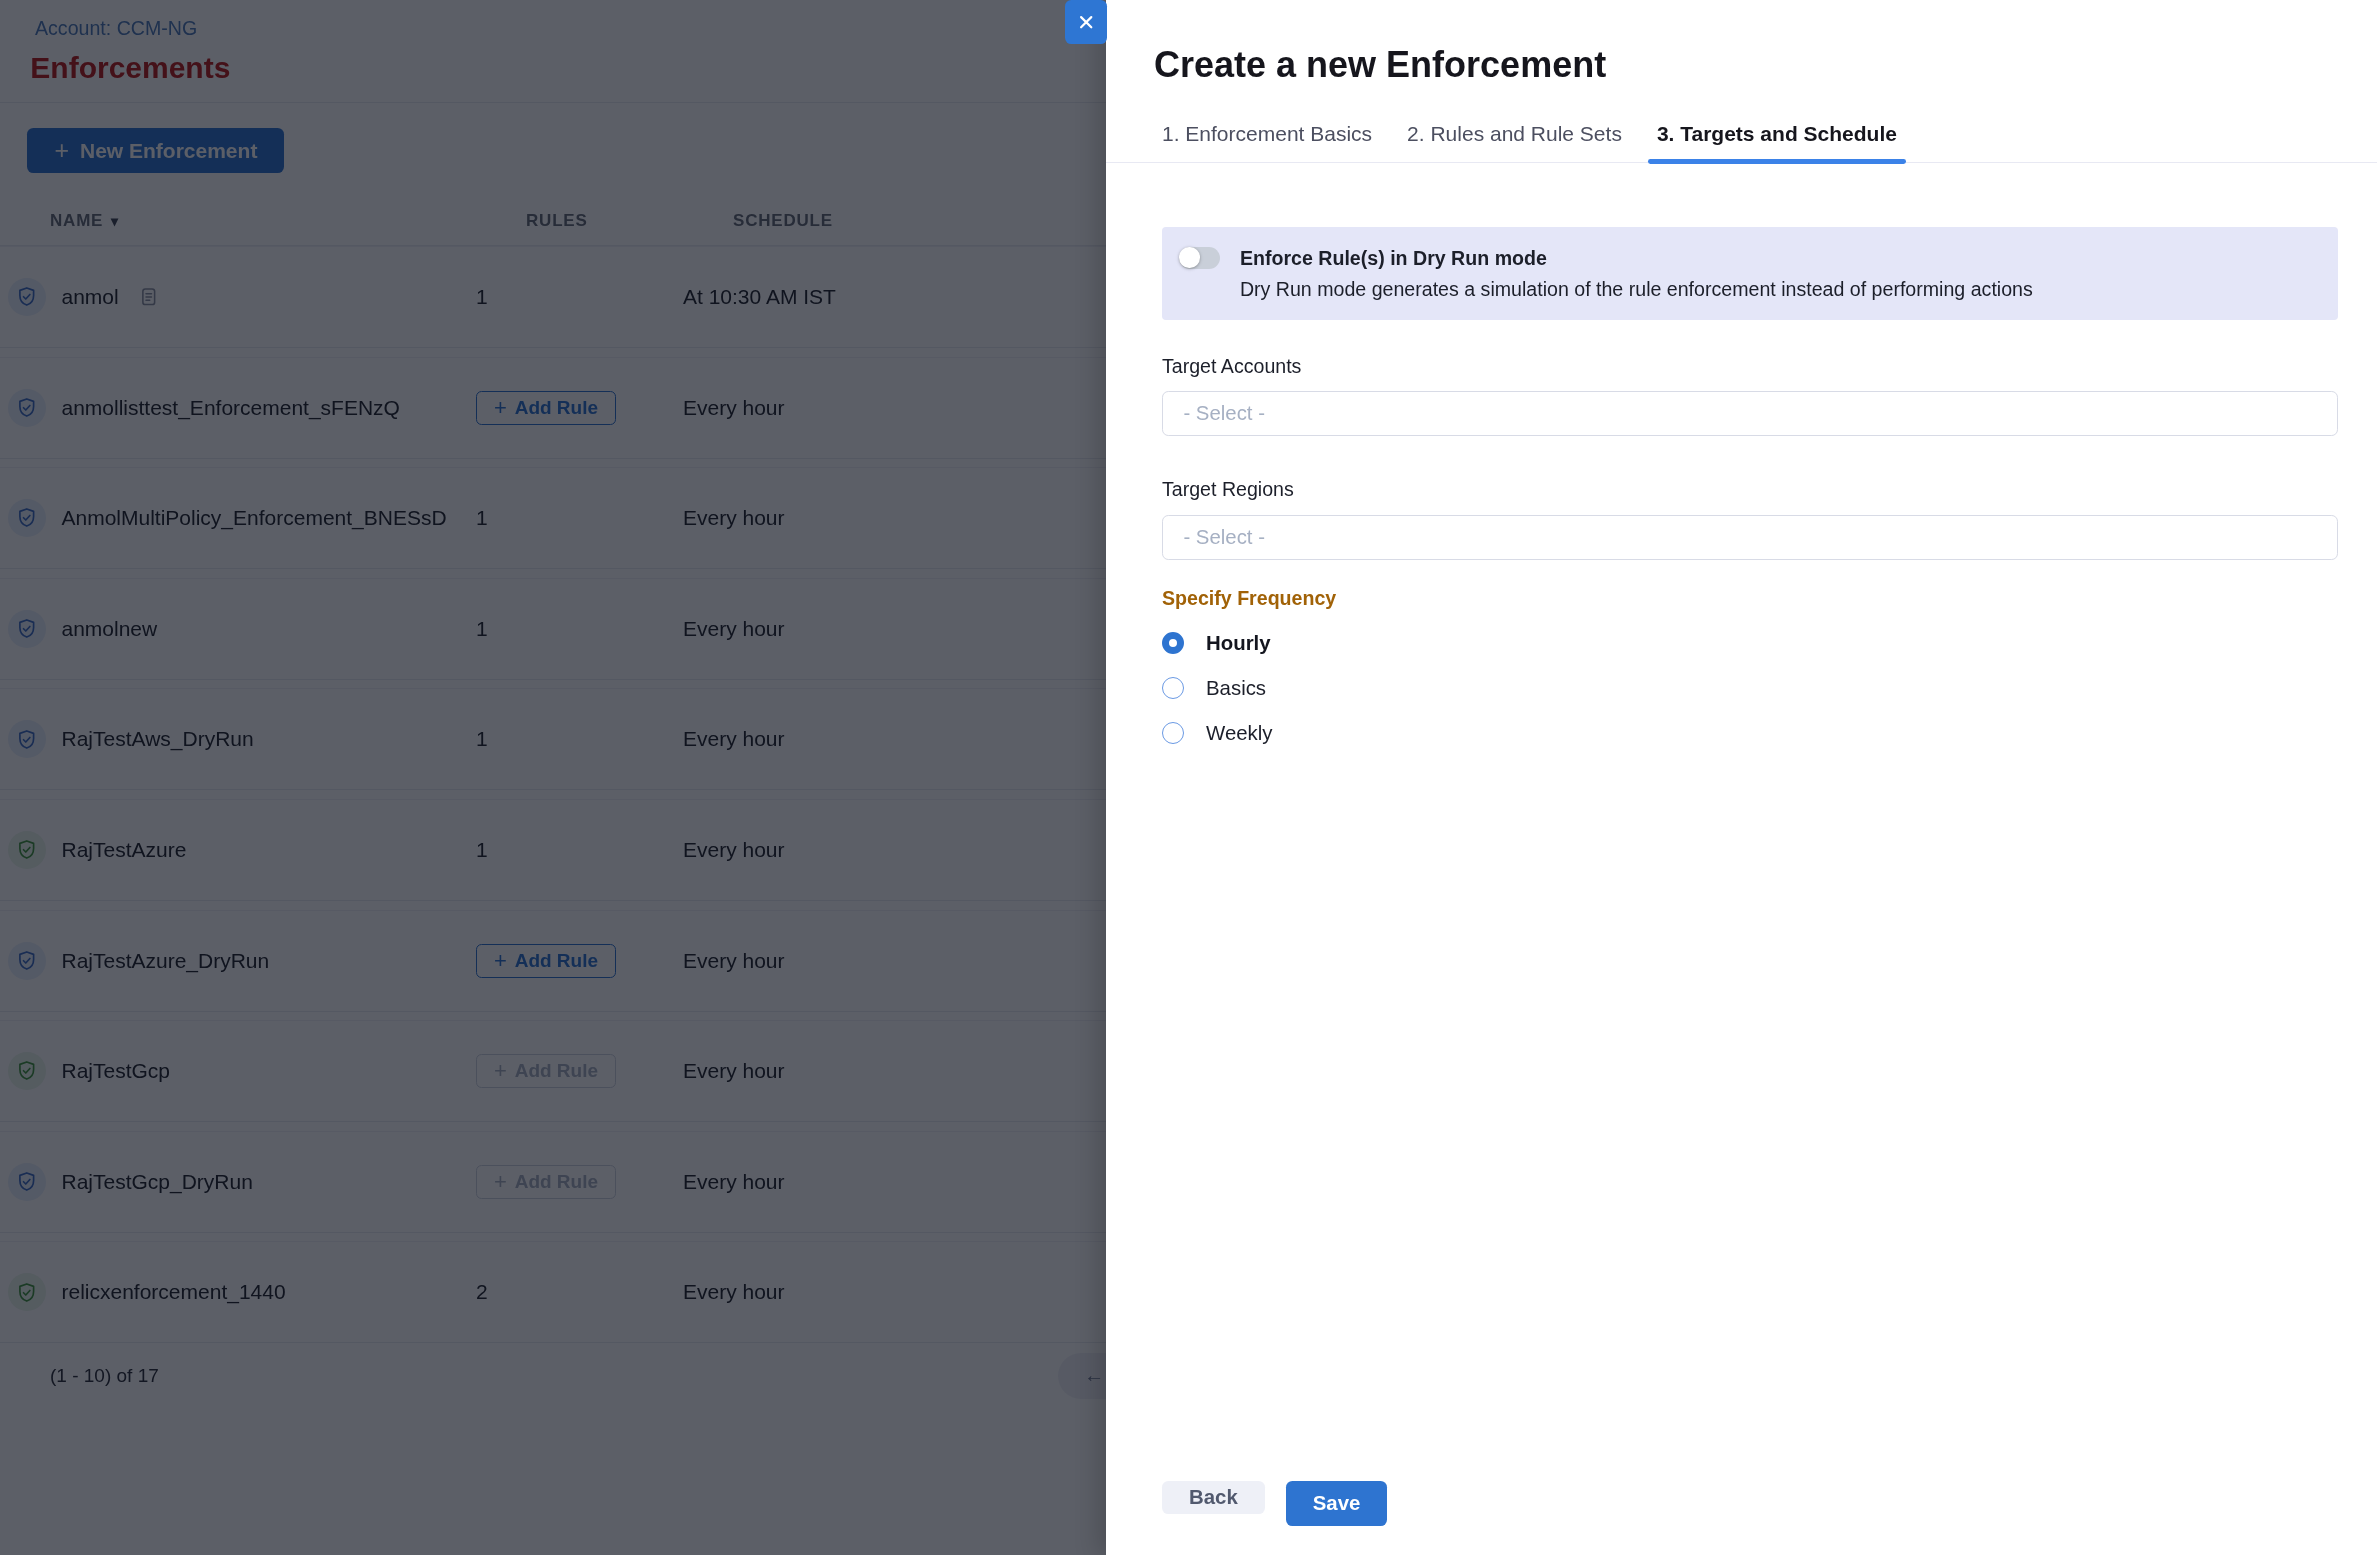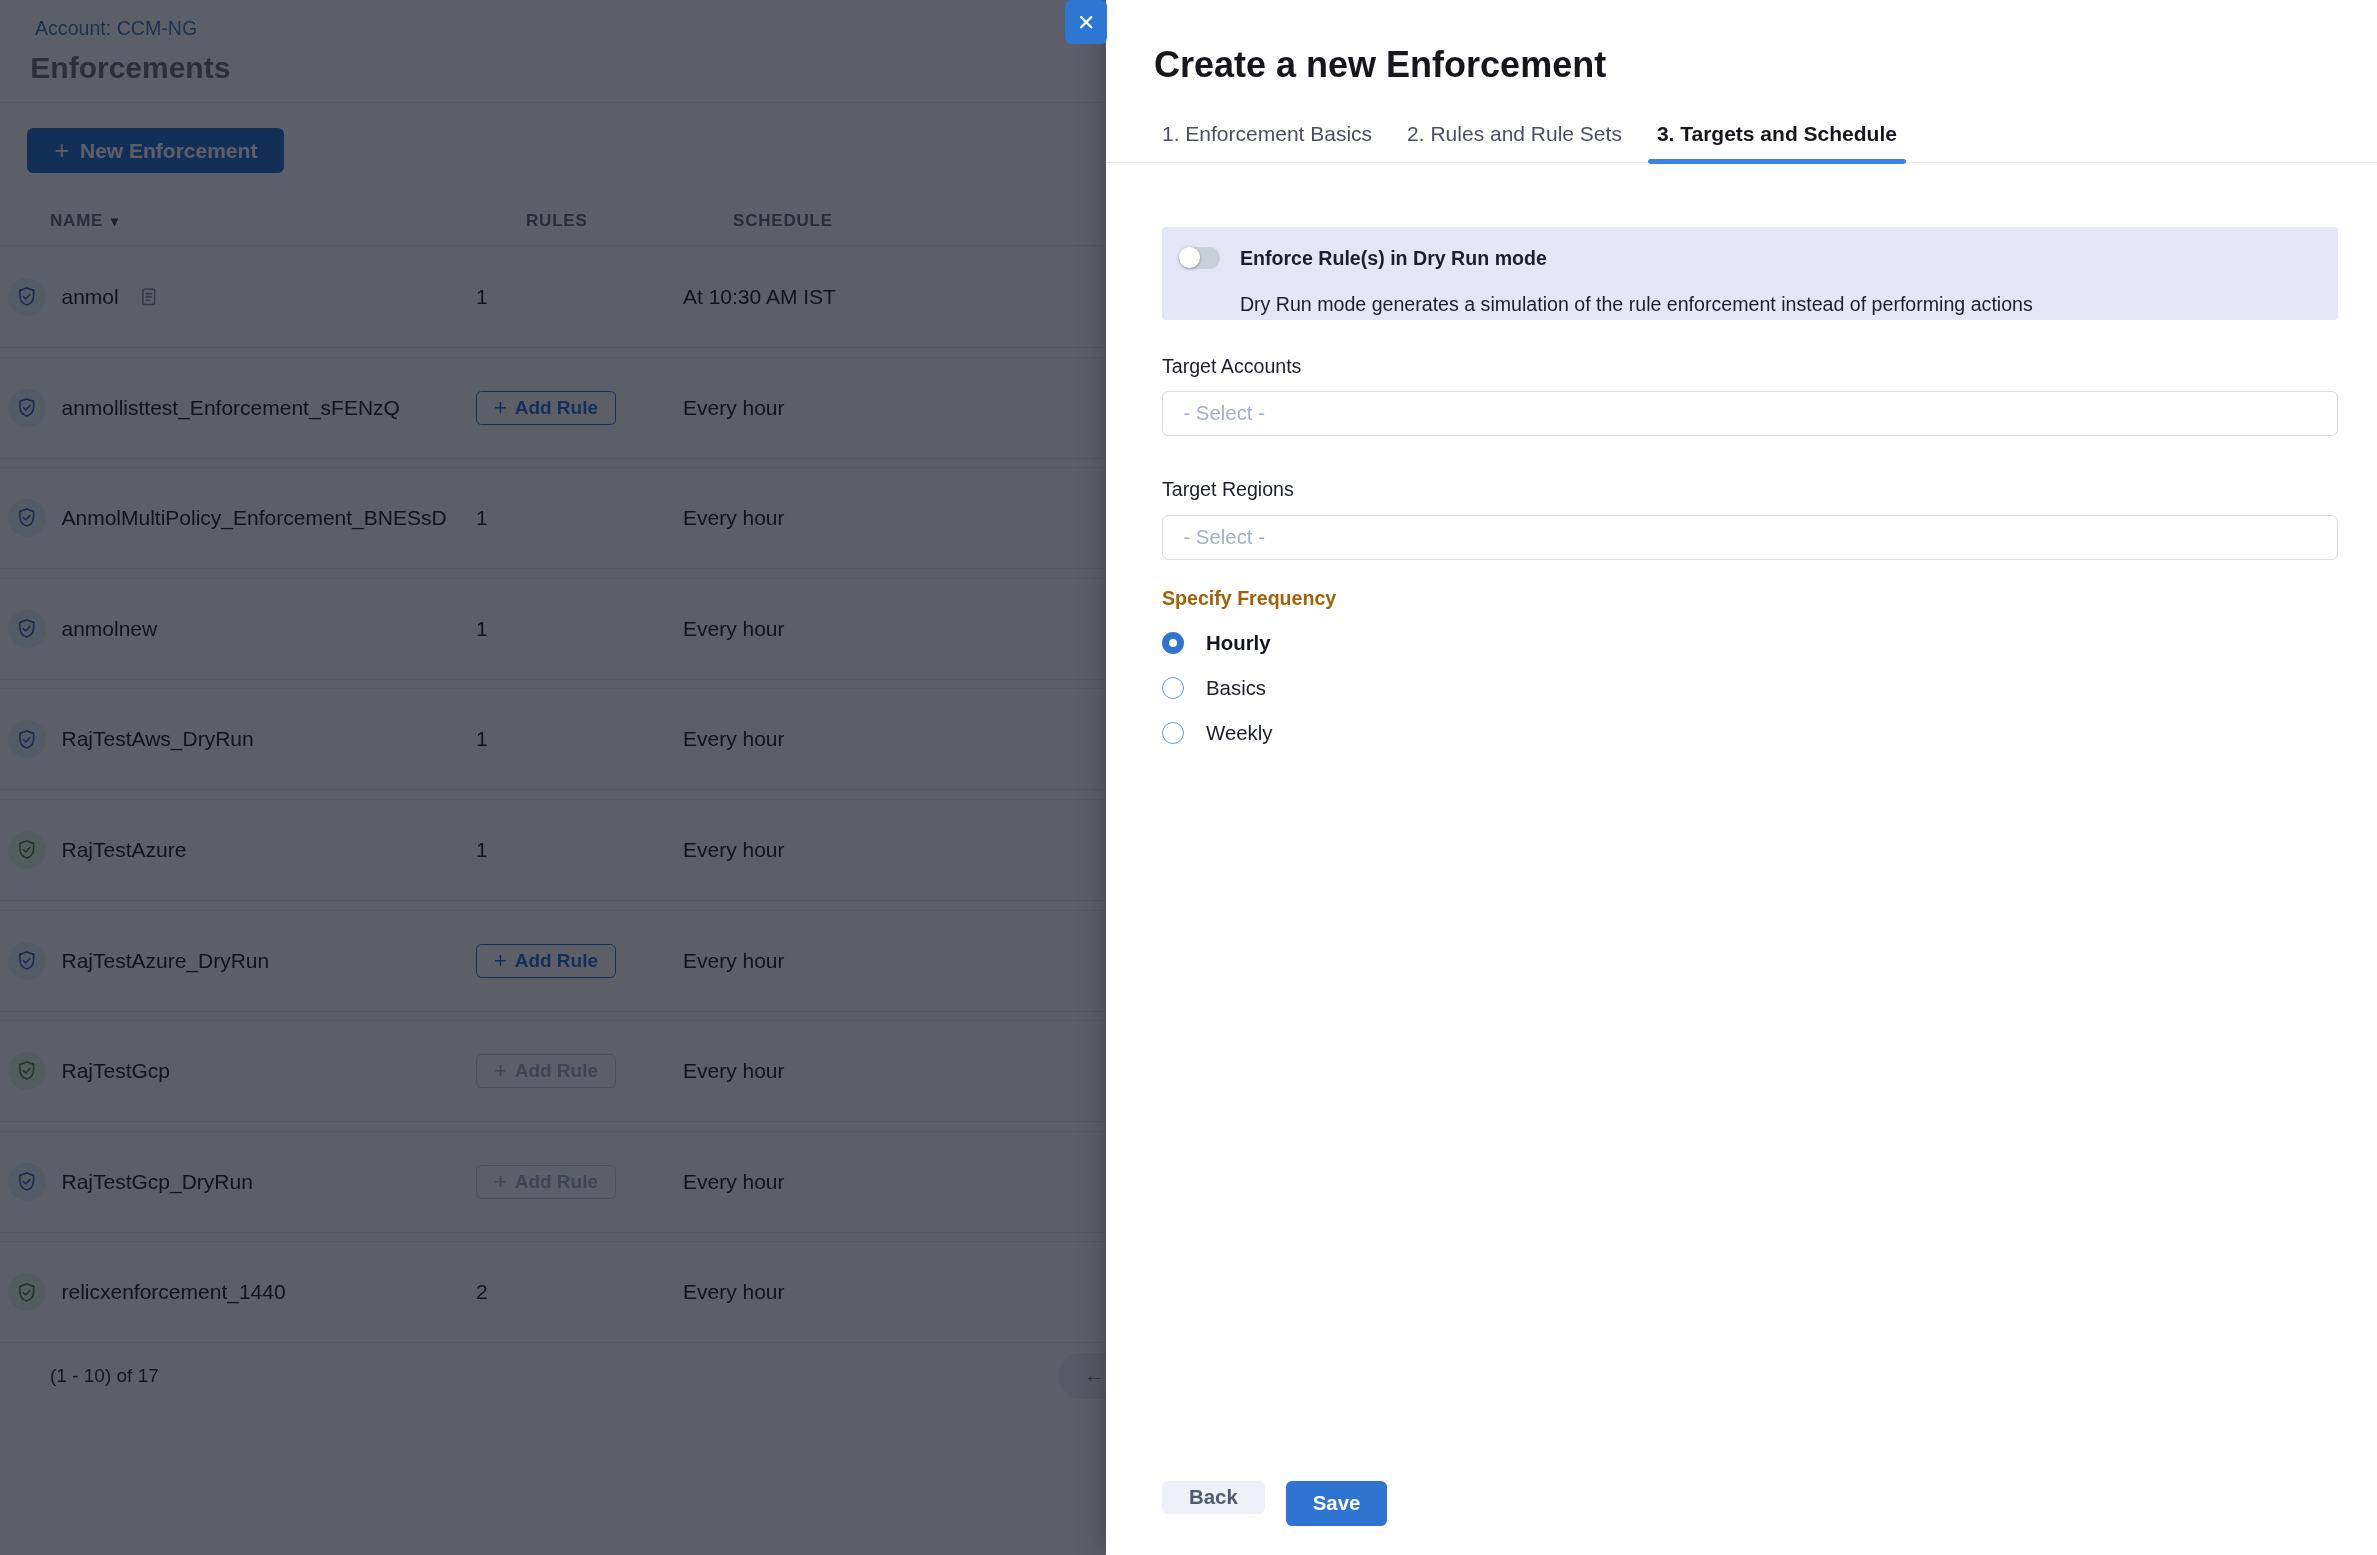--- a/index.html
+++ b/index.html
@@ -2,21 +2,21 @@
 <html style="font-size:12.5px"><head>
 <meta charset="utf-8">
 <style>
   html,body{margin:0;padding:0;background:#fff;font-family:"Liberation Sans",sans-serif;}
   #root{position:relative;width:2377px;height:1556px;overflow:hidden;background:#fff;}
 
   
   .page{position:absolute;left:0;top:0;width:1316px;height:100%;background:#fff;overflow:hidden;z-index:1;}
   .page-header{padding:17px 0 0 35px;}
   .breadcrumb{font-size:19.6px;color:#4c7ab8;cursor:pointer;}
-  .page-title{margin:11px 0 0 -4.7px;font-size:30px;font-weight:700;color:#737373;}
+  .page-title{margin:11px 0 0 -4.7px;font-size:30px;font-weight:700;color:#b91c1c;}
   .header-rule{height:0;border-bottom:1.6px solid #e7e9f0;margin-top:17px;}
   .toolbar{padding:25px 0 0 27.4px;height:94px;box-sizing:border-box;}
   .btn-primary{display:inline-flex;align-items:center;gap:11px;background:#2e74d0;color:#fff;
     border:none;border-radius:6.3px;height:45px;padding:0 27px;font-size:21px;font-weight:700;cursor:pointer;
     font-family:"Liberation Sans",sans-serif;}
   .btn-primary .plus{font-size:25px;font-weight:400;line-height:1;}
 
   .thead{display:grid;grid-template-columns:476px 207px 1fr;padding-left:50px;height:49px;align-items:center;
     border-bottom:1.6px solid #e7e9f0;box-sizing:border-box;}
   .th{font-size:17px;font-weight:700;letter-spacing:0.8px;color:#646b77;display:flex;align-items:center;gap:7.8px;}
@@ -64,21 +64,21 @@
   .tab.active{color:#16161d;font-weight:700;}
   .tab.active::after{content:"";position:absolute;left:-9.4px;right:-9.4px;bottom:-1.6px;height:4.7px;background:#3b82e8;border-radius:2.4px;}
 
   .drawer-body{padding:64px 39px 0 56px;}
   .banner{background:#e4e6f8;border-radius:4px;height:93px;box-sizing:border-box;padding:19.6px 23.5px 0 16.5px;
     display:flex;align-items:flex-start;gap:20.4px;}
   .toggle{width:41px;height:22px;border-radius:11.8px;background:#c9cfd9;position:relative;flex:none;cursor:pointer;margin-top:0px;}
   .toggle .knob{position:absolute;left:0.8px;top:0.8px;width:20.4px;height:20.4px;border-radius:50%;background:#fff;
     box-shadow:0 0.8px 3.1px rgba(0,0,0,0.35);}
   .banner-text .bt-title{font-size:19.6px;font-weight:700;color:#1c1f2a;}
-  .banner-text .bt-desc{font-size:19.6px;color:#1c1f2a;margin-top:23px;}
+  .banner-text .bt-desc{font-size:19.6px;color:#1c1f2a;margin-top:8px;}
 
   .field{margin-top:35px;}
   .field-label{font-size:19.6px;font-weight:500;color:#1c1f2a;}
   .select{margin-top:13.3px;height:45px;border:1.6px solid #d8dbe6;border-radius:6.3px;background:#fff;
     display:flex;align-items:center;padding:0 20.4px;font-size:20.4px;color:#a6b0c3;cursor:pointer;box-sizing:border-box;}
 
   .freq{margin-top:27.4px;}
   .freq-label{font-size:19.6px;font-weight:700;color:#a16207;}
   .radio-row{display:flex;align-items:center;gap:22px;margin-top:22px;cursor:pointer;}
   .radio-row:first-of-type{margin-top:20.4px;}

